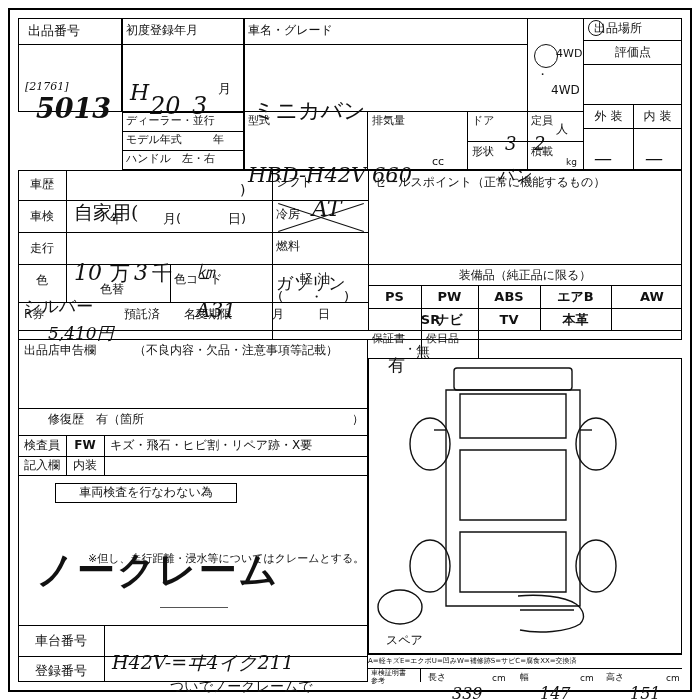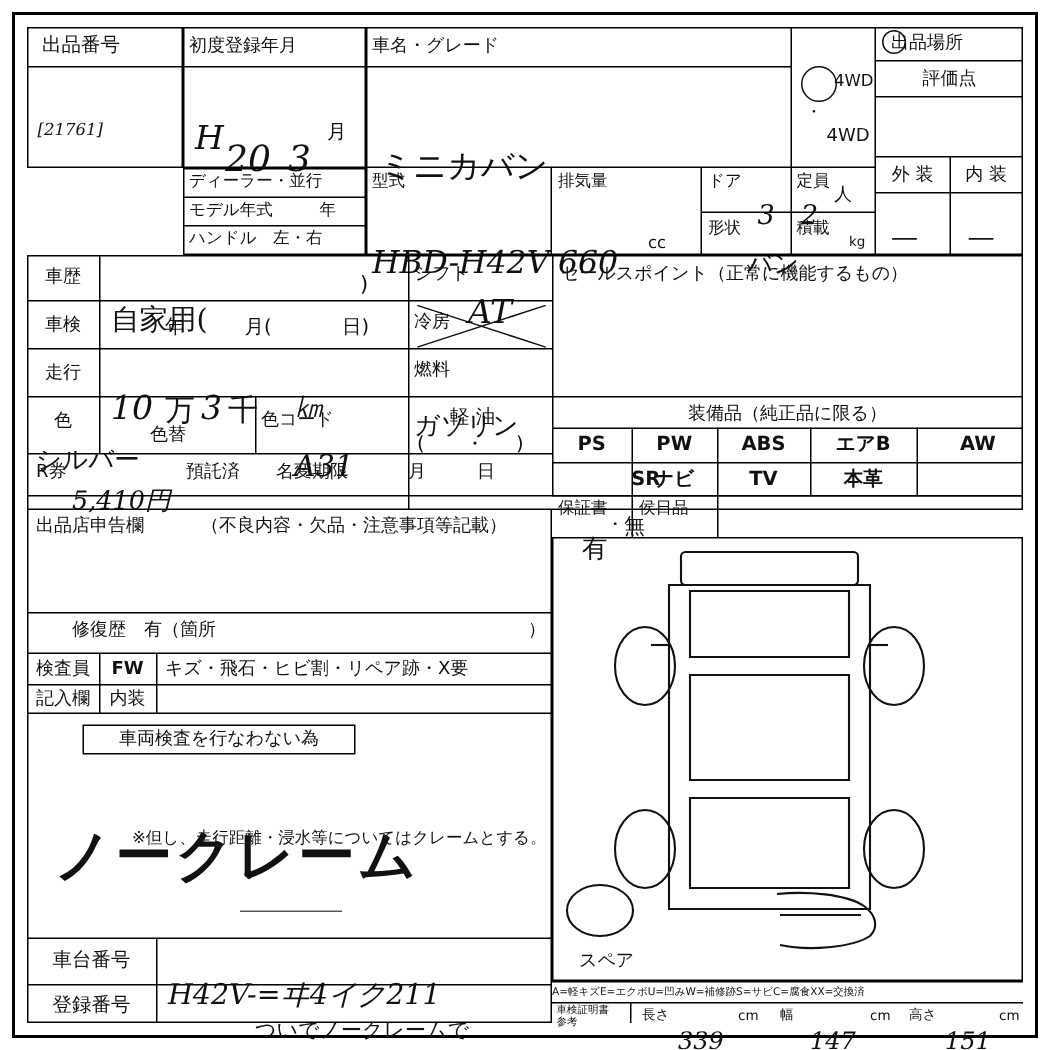--- a/index.html
+++ b/index.html
@@ -23,20 +23,21 @@
 <body>
 
 <div id="sheet">
 
   <div class="outer"></div>
 
   <div class="bx" style="left:18px;top:18px;width:104px;height:94px;"></div>
   <div class="lbl" style="left:28px;top:24px;font-size:13px;">出品番号</div>
   <div class="hline" style="left:18px;top:44px;width:104px;"></div>
   <div class="hand small" style="left:25px;top:80px;font-size:11px;">[21761]</div>
+  <div class="hand" style="left:36px;top:93px;font-size:27px;font-weight:bold;">5013</div>
 
   <div class="bx" style="left:122px;top:18px;width:122px;height:94px;"></div>
   <div class="lbl" style="left:126px;top:24px;font-size:12px;">初度登録年月</div>
   <div class="hline" style="left:122px;top:44px;width:122px;"></div>
   <div class="hand" style="left:130px;top:80px;font-size:22px;">H</div>
   <div class="hand" style="left:150px;top:92px;font-size:24px;">20</div>
   <div class="hand" style="left:192px;top:92px;font-size:24px;">3</div>
   <div class="lbl" style="left:218px;top:82px;font-size:13px;">月</div>
 
   <div class="hline" style="left:122px;top:112px;width:122px;"></div>

